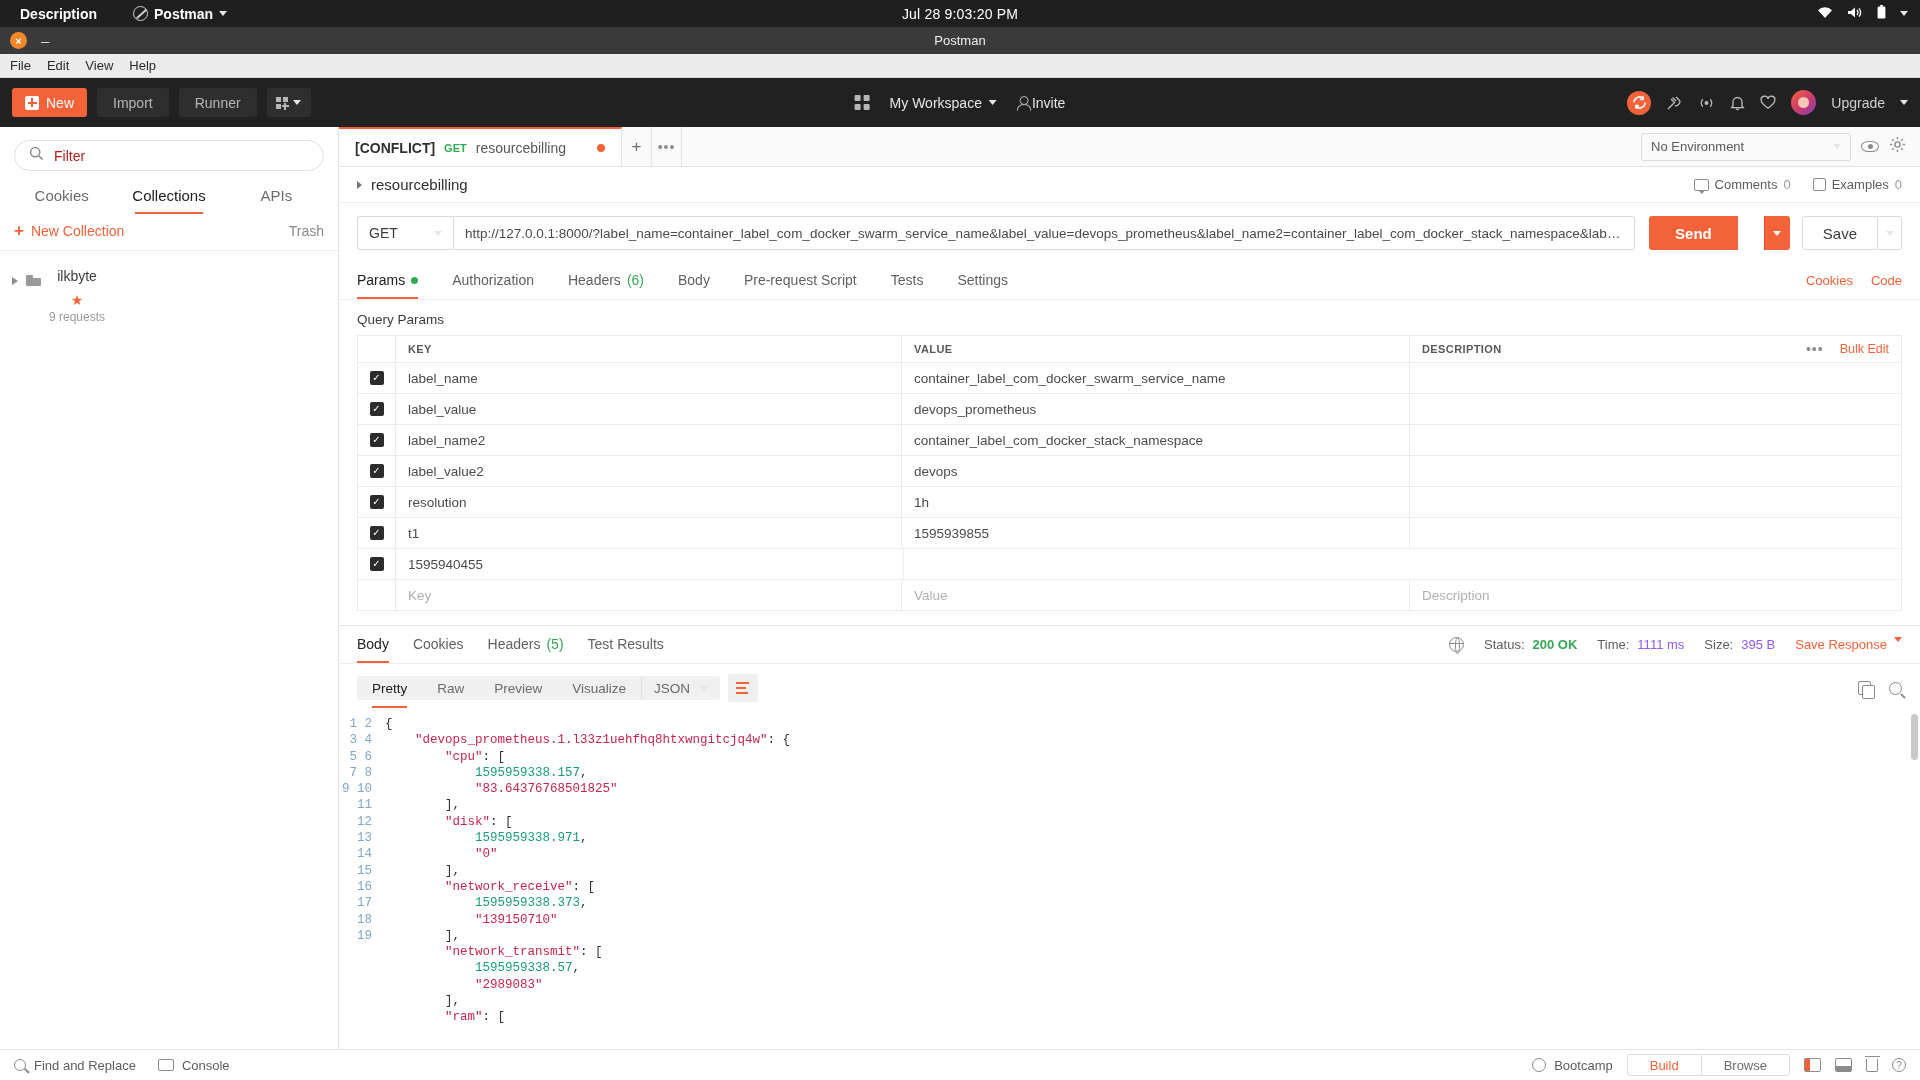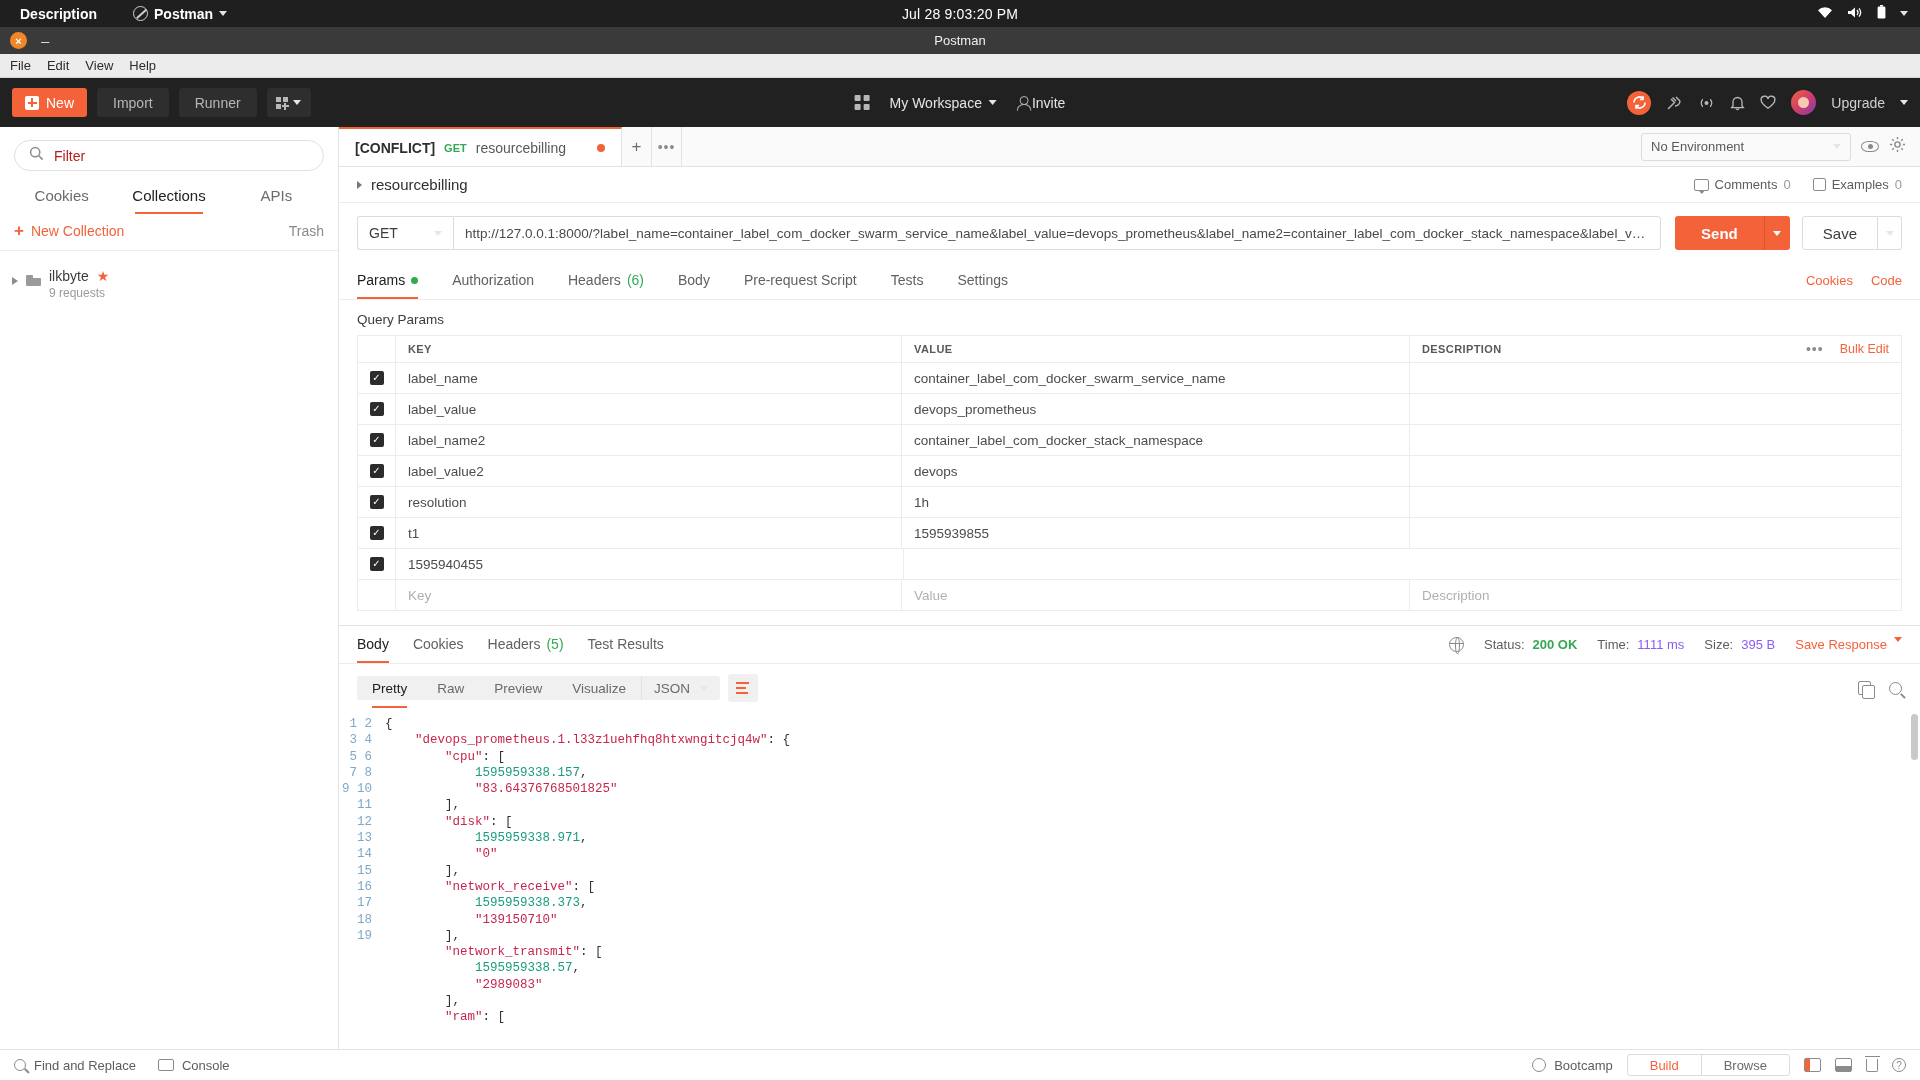--- a/index.html
+++ b/index.html
@@ -123,21 +123,21 @@
   .new-collection { color: #f4623a; font-size: 14px; display: flex; align-items: center; gap: 7px; }
   .nc-plus { font-size: 17px; line-height: 12px; font-weight: bold; }
   .trash { color: #8a8a8a; font-size: 14px; }
   .coll-list { padding-top: 12px; }
   .coll-row { display: flex; align-items: flex-start; gap: 8px; padding: 5px 10px; }
   .coll-caret { width: 0; height: 0; border-top: 4.5px solid transparent; border-bottom: 4.5px solid transparent; border-left: 6px solid #8d8d8d; margin-top: 9px; margin-left: 2px;}
   .folder-ic { width: 15px; height: 12px; margin-top: 6px; position: relative; }
   .folder-ic::before { content:""; position:absolute; left:0; top:1px; width:7px; height:3px; background:#9a9a9a; border-radius:1px 1px 0 0; }
   .folder-ic::after { content:""; position:absolute; left:0; top:3.5px; width:15px; height:8.5px; background:#9a9a9a; border-radius:1px; }
   .coll-meta { display: flex; flex-direction: column; gap: 2px; }
-  .coll-name { font-size: 14px; color: #3b3b3b; display:flex; align-items:center; gap:8px; }
+  .coll-name { font-size: 14px; color: #3b3b3b; display:flex; align-items:center; gap:8px;flex-direction:column; }
   .star { color: #f4623a; font-size: 14px; }
   .coll-count { font-size: 12px; color: #9a9a9a; }
 
   
   .main { flex: 1; display: flex; flex-direction: column; min-width: 0; background: #fff; }
   .tabs-row {
     height: 40px; flex: 0 0 40px; background: #fafafa; border-bottom: 1px solid #e3e3e3;
     display: flex; align-items: stretch; position: relative;
   }
   .req-tab {
@@ -177,21 +177,21 @@
   .url-row { display: flex; align-items: center; padding: 13px 18px 12px 18px; gap: 0; }
   .method-box {
     width: 96px; height: 34px; border: 1px solid #dcdcdc; border-right: none; border-radius: 3px 0 0 3px;
     display: flex; align-items: center; justify-content: space-between; padding: 0 11px; font-size: 14px; color: #3c3c3c;
   }
   .url-input {
     flex: 1; height: 34px; border: 1px solid #dcdcdc; border-radius: 0 3px 3px 0; display: flex; align-items: center;
     padding: 0 11px; overflow: hidden; white-space: nowrap; font-size: 13.5px; color: #4a4a4a;
   }
   .url-text { overflow: hidden; text-overflow: ellipsis; white-space: nowrap; display: block; width: 100%; }
-  .send-group { display: flex; margin-left: 14px; }
+  .send-group { display: flex; margin-left: 14px; gap: 26px; }
   .btn-send {
     background: #f4623a; color: #fff; height: 34px; padding: 0 26px; border-radius: 3px 0 0 3px;
     display: flex; align-items: center; font-size: 15px; font-weight: bold;
   }
   .btn-send-caret {
     background: #f4623a; width: 26px; height: 34px; border-radius: 0 3px 3px 0; border-left: 1px solid #e0542c;
     display: flex; align-items: center; justify-content: center;
   }
   .btn-save {
     margin-left: 12px; height: 34px; padding: 0 20px; border: 1px solid #dcdcdc; border-radius: 3px 0 0 3px;

